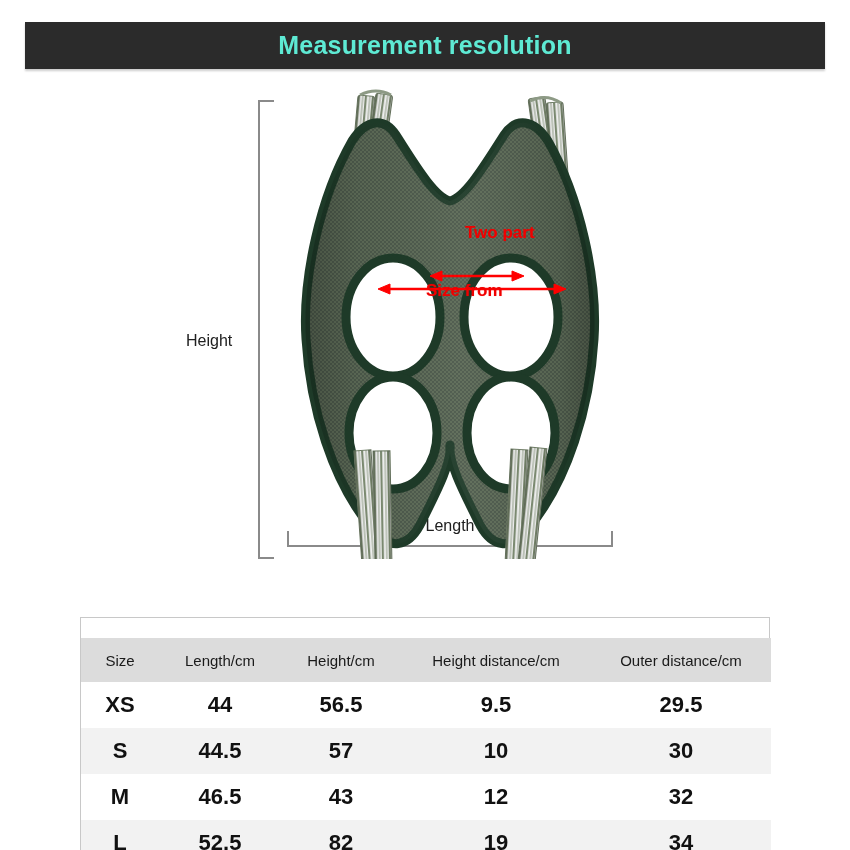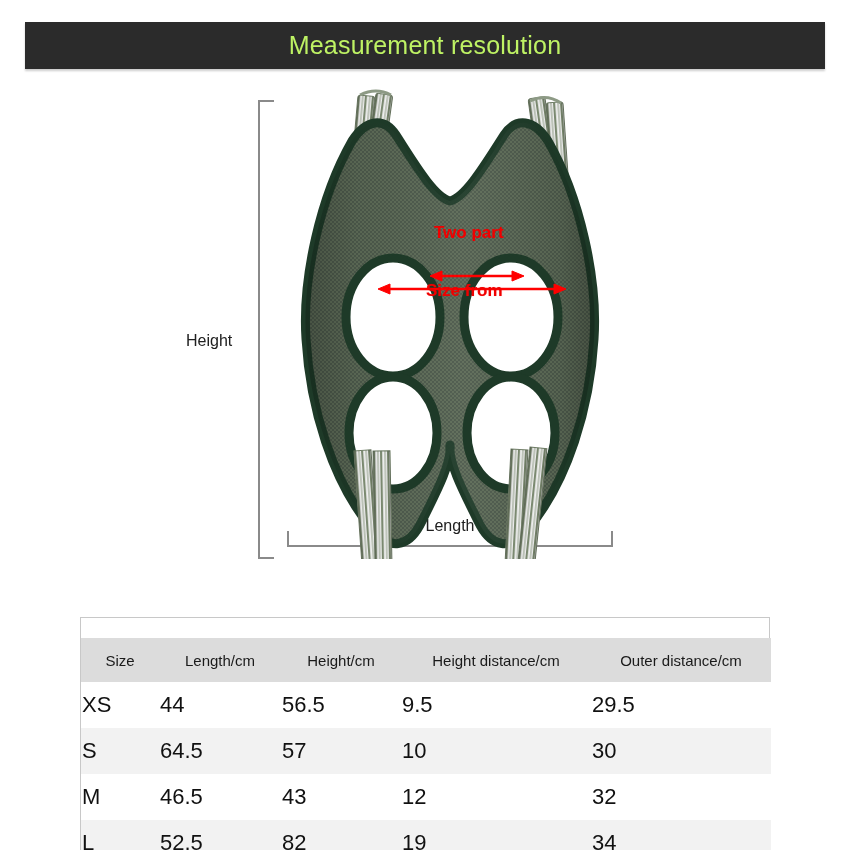--- a/index.html
+++ b/index.html
@@ -25,23 +25,23 @@
     top: 22px;
     width: 800px;
     height: 47px;
     background: #2b2b2b;
     display: flex;
     align-items: center;
     justify-content: center;
     box-shadow: 0 2px 2px rgba(0,0,0,0.20);
   }
   #title-bar .title-text {
-    color: #bef264;
+    color: #5eead4;
     font-size: 25px;
-    font-weight: 400;
+    font-weight: 700;
     letter-spacing: 0.2px;
     line-height: 1;
     text-align: right;
   }
 
   
   #diagram {
     position: absolute;
     left: 0;
     top: 69px;
@@ -103,21 +103,21 @@
 
   
   .annot {
     position: absolute;
     color: #f00000;
     font-size: 17px;
     font-weight: 700;
     white-space: nowrap;
     text-shadow: 0 0 1px rgba(255,0,0,0.35);
   }
-  #annot-two-part  { left: 434px; top: 154px; }
+  #annot-two-part  { left: 434px; top: 154px; padding-left: 31px; }
   #annot-west-from { left: 426px; top: 212px; }
 
   
   #size-table-wrap {
     position: absolute;
     left: 80px;
     top: 617px;
     width: 690px;
     border: 1px solid #c8c8c8;
     background: #ffffff;
@@ -134,24 +134,24 @@
     font-size: 15px;
     font-weight: 400;
     color: #1a1a1a;
     height: 44px;
     text-align: center;
     vertical-align: middle;
     border: none;
   }
   table#size-table td {
     font-size: 22px;
-    font-weight: 400;
+    font-weight: 700;
     color: #111111;
     height: 46px;
-    text-align: left;
+    text-align: center;
     vertical-align: middle;
     border: none;
   }
   table#size-table tbody tr:nth-child(odd)  { background: #ffffff; }
   table#size-table tbody tr:nth-child(even) { background: #f2f2f2; }
 
   
   col.c-size   { width: 78px; }
   col.c-length { width: 122px; }
   col.c-height { width: 120px; }
@@ -329,21 +329,21 @@
     <tbody>
       <tr>
         <td>XS</td>
         <td>44</td>
         <td>56.5</td>
         <td>9.5</td>
         <td>29.5</td>
       </tr>
       <tr>
         <td>S</td>
-        <td>64.5</td>
+        <td>44.5</td>
         <td>57</td>
         <td>10</td>
         <td>30</td>
       </tr>
       <tr>
         <td>M</td>
         <td>46.5</td>
         <td>43</td>
         <td>12</td>
         <td>32</td>

